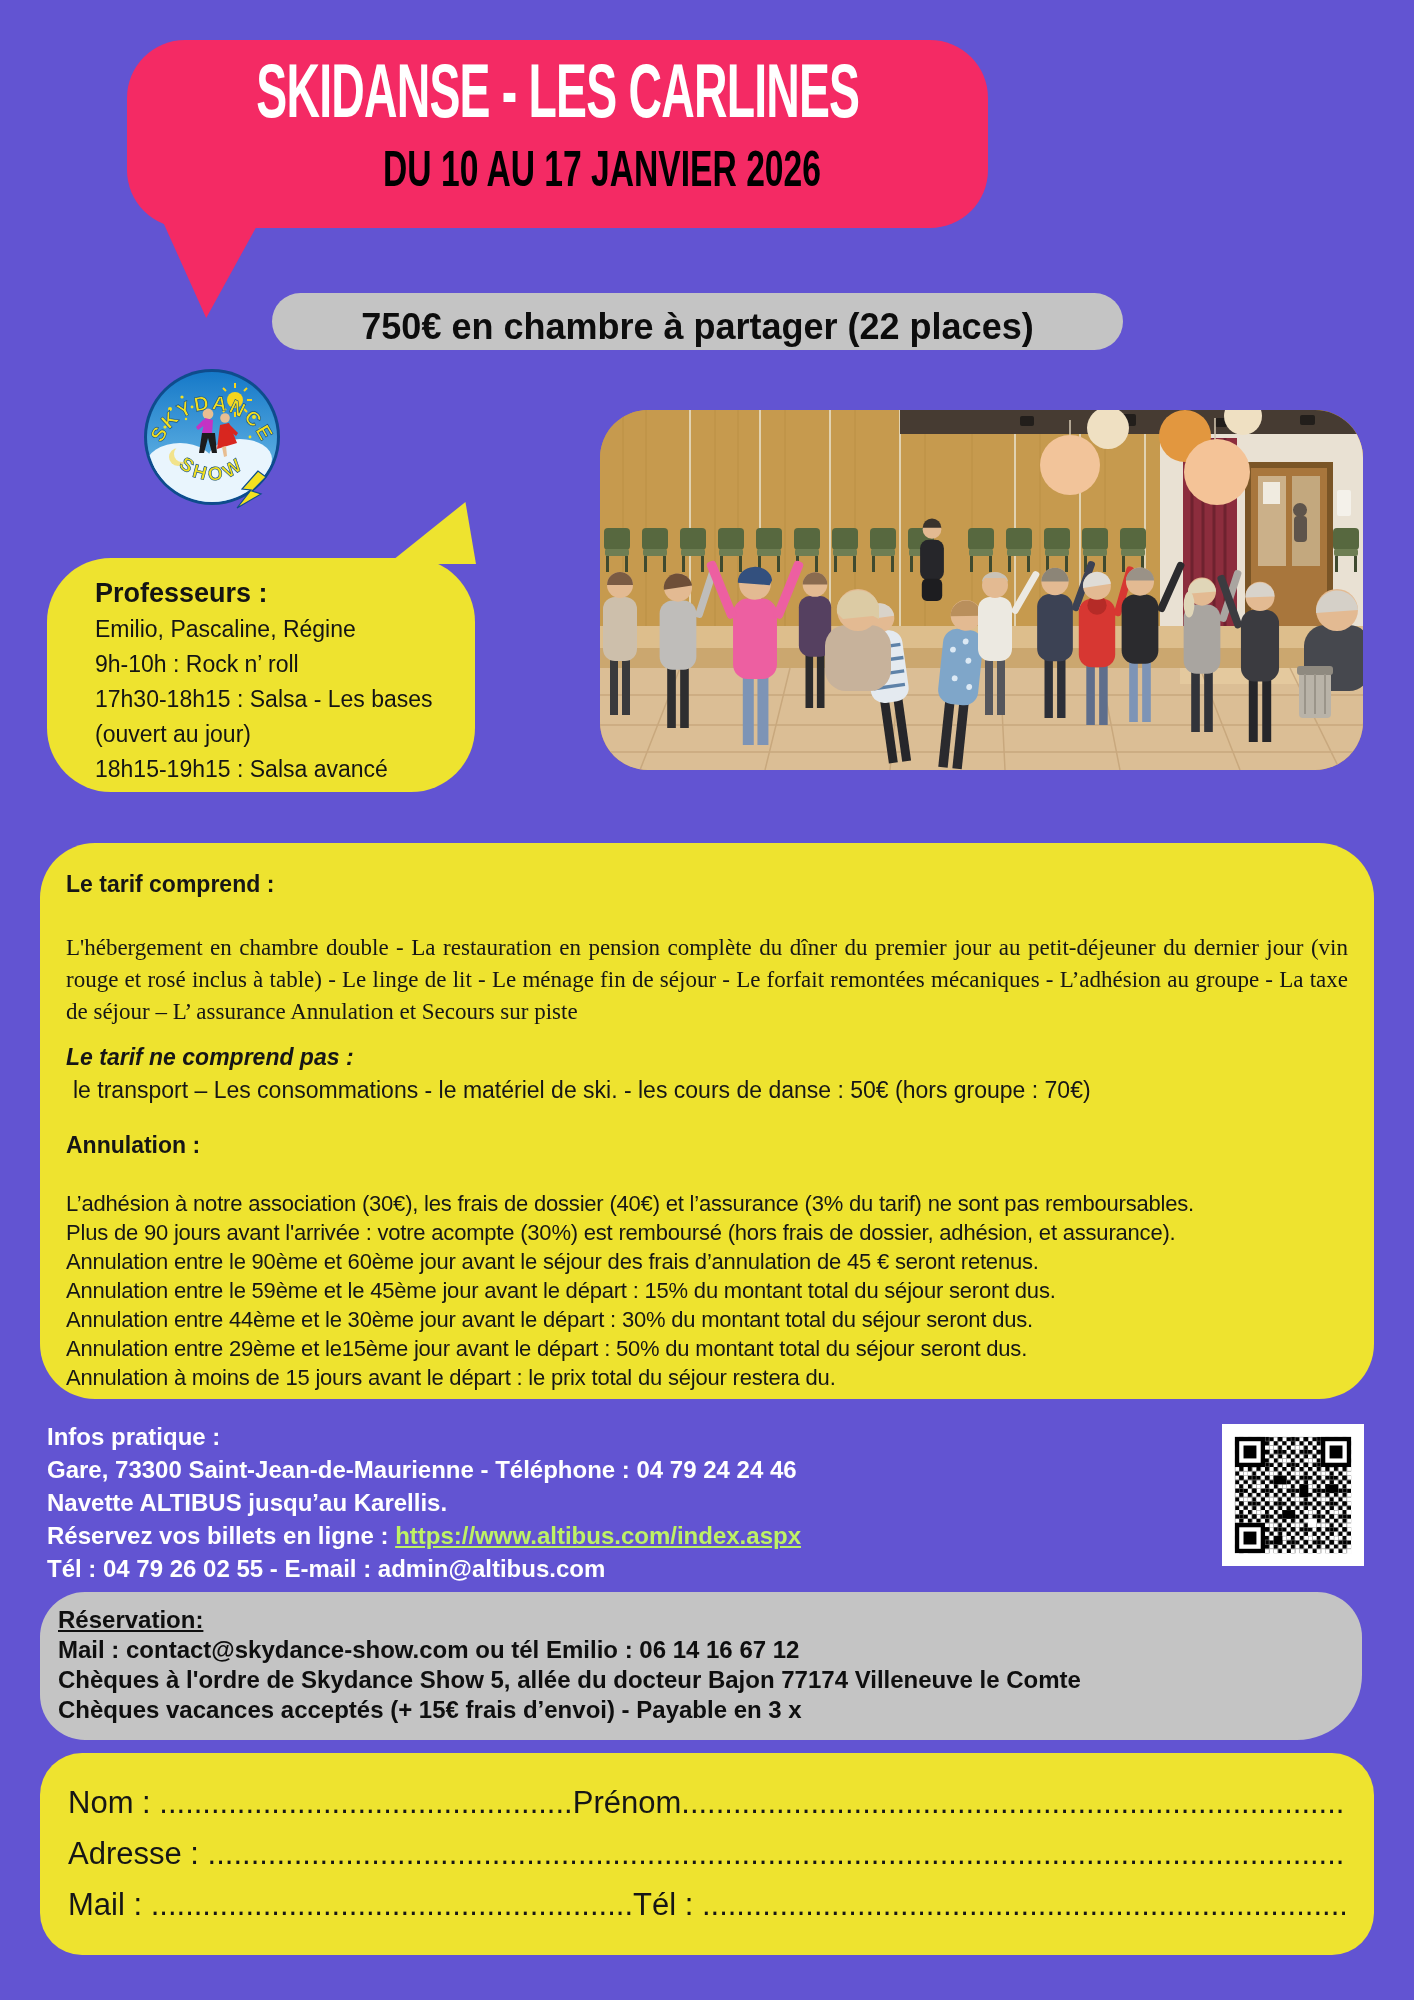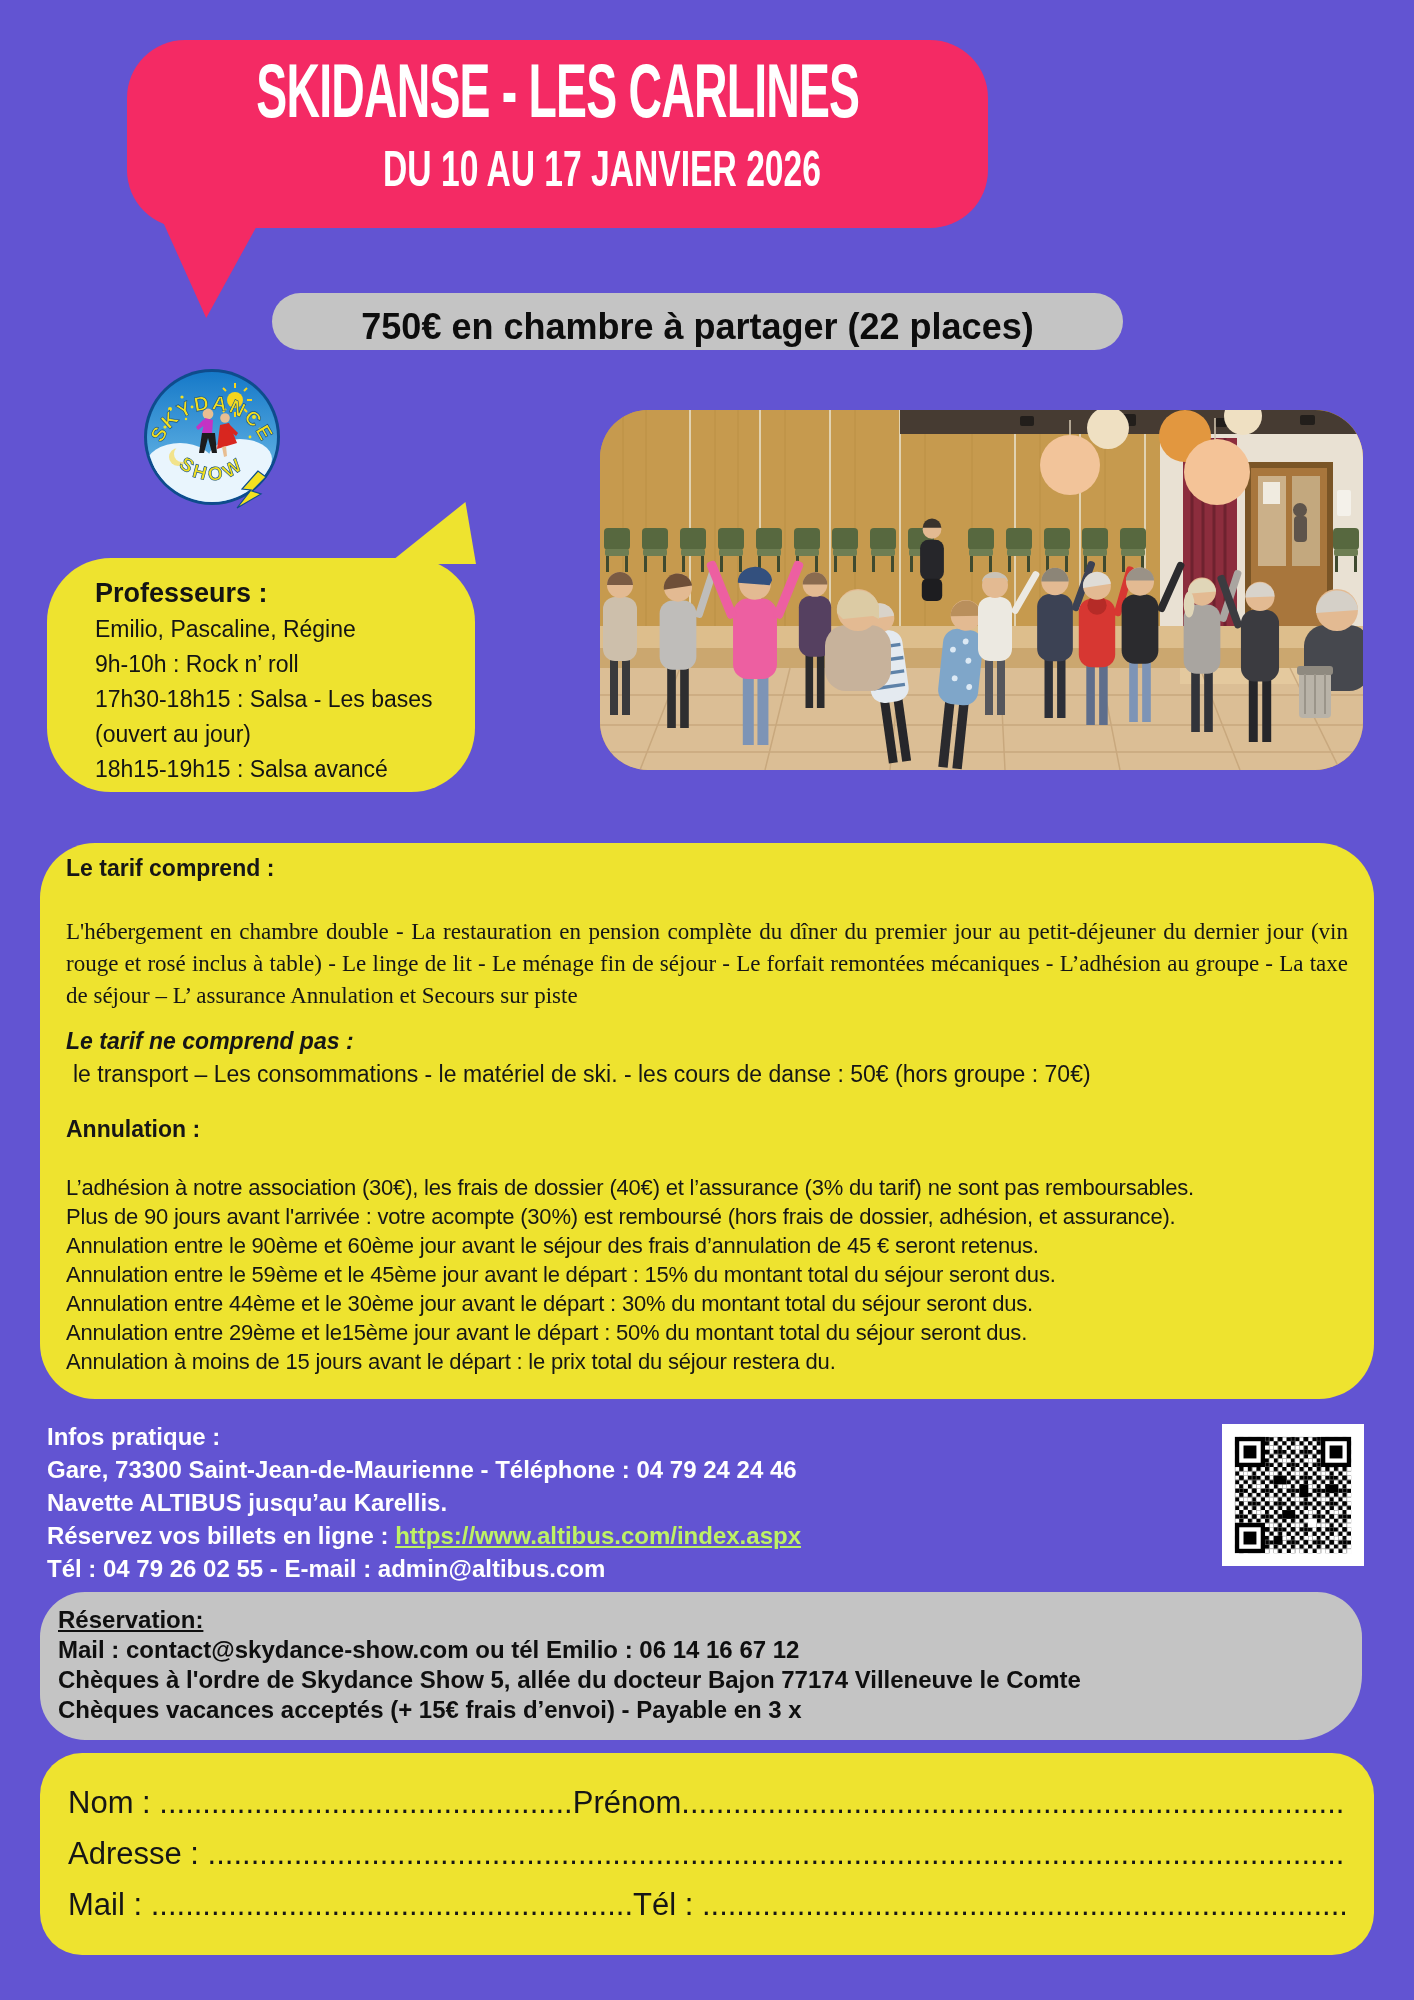--- a/index.html
+++ b/index.html
@@ -6,21 +6,21 @@
   .page{position:relative;width:1414px;height:2000px;background:#6254D2;overflow:hidden;
         font-family:"Liberation Sans",sans-serif;color:#161616;}
   .abs{position:absolute;}
 
   
   .pink-bubble{left:127px;top:40px;width:861px;height:188px;border-radius:58px;background:#F42A64;}
   .pink-tail{left:163px;top:222px;width:96px;height:96px;background:#F42A64;
              clip-path:polygon(0 0,100% 0,45% 100%);}
   .event-title{left:127px;top:54px;width:861px;text-align:center;color:#fff;
                font-weight:800;font-size:58px;line-height:74px;white-space:nowrap;}
-  .event-dates{left:127px;top:140px;width:951px;text-align:center;color:#ffffff;
+  .event-dates{left:127px;top:140px;width:951px;text-align:center;color:#000000;
                font-weight:800;font-size:41px;line-height:58px;white-space:nowrap;}
   .stretch{display:inline-block;transform:scale(.80,1.30);transform-origin:50% 50%;letter-spacing:-1px;}
   .stretch2{display:inline-block;transform:scale(.82,1.24);transform-origin:50% 50%;letter-spacing:0;}
 
   
   .price-pill{left:272px;top:293px;width:851px;height:57px;border-radius:34px;background:#C4C4C4;
               text-align:center;line-height:67px;font-size:36px;font-weight:700;color:#0d0d0d;white-space:nowrap;}
 
   
   .logo{left:142px;top:367px;width:140px;height:140px;}
@@ -31,21 +31,21 @@
              clip-path:polygon(0 100%,88% 0,100% 100%);}
   .prof-text{left:95px;top:574px;width:370px;font-size:23px;line-height:35px;color:#141414;}
   .prof-title{font-size:27px;font-weight:700;line-height:38px;}
   .prof-line{white-space:nowrap;}
 
   
   .photo{left:600px;top:410px;width:763px;height:360px;border-radius:48px;overflow:hidden;background:#C69A4E;}
 
   
   .tariff{left:40px;top:843px;width:1334px;height:556px;border-radius:55px;background:#EEE32F;
-          padding:12px 26px;box-sizing:border-box;font-size:23px;color:#161616;}
+          padding:28px 26px;box-sizing:border-box;font-size:23px;color:#161616;}
   .t-head{font-weight:700;font-size:23px;}
   .t1{margin:0 0 34px;}
   .p1{text-align:justify;line-height:32px;margin:0 0 16px;font-family:Liberation Serif, serif;}
   .t2{margin:0 0 6px;font-style:italic;}
   .p2{margin:0 7px 28px;white-space:nowrap;}
   .t3{margin:0 0 30px;}
   .cl{line-height:29px;font-size:22px;letter-spacing:-0.2px;white-space:nowrap;}
 
   
   .infos{left:47px;top:1420px;width:1160px;color:#fff;font-weight:700;font-size:24px;line-height:33px;}

